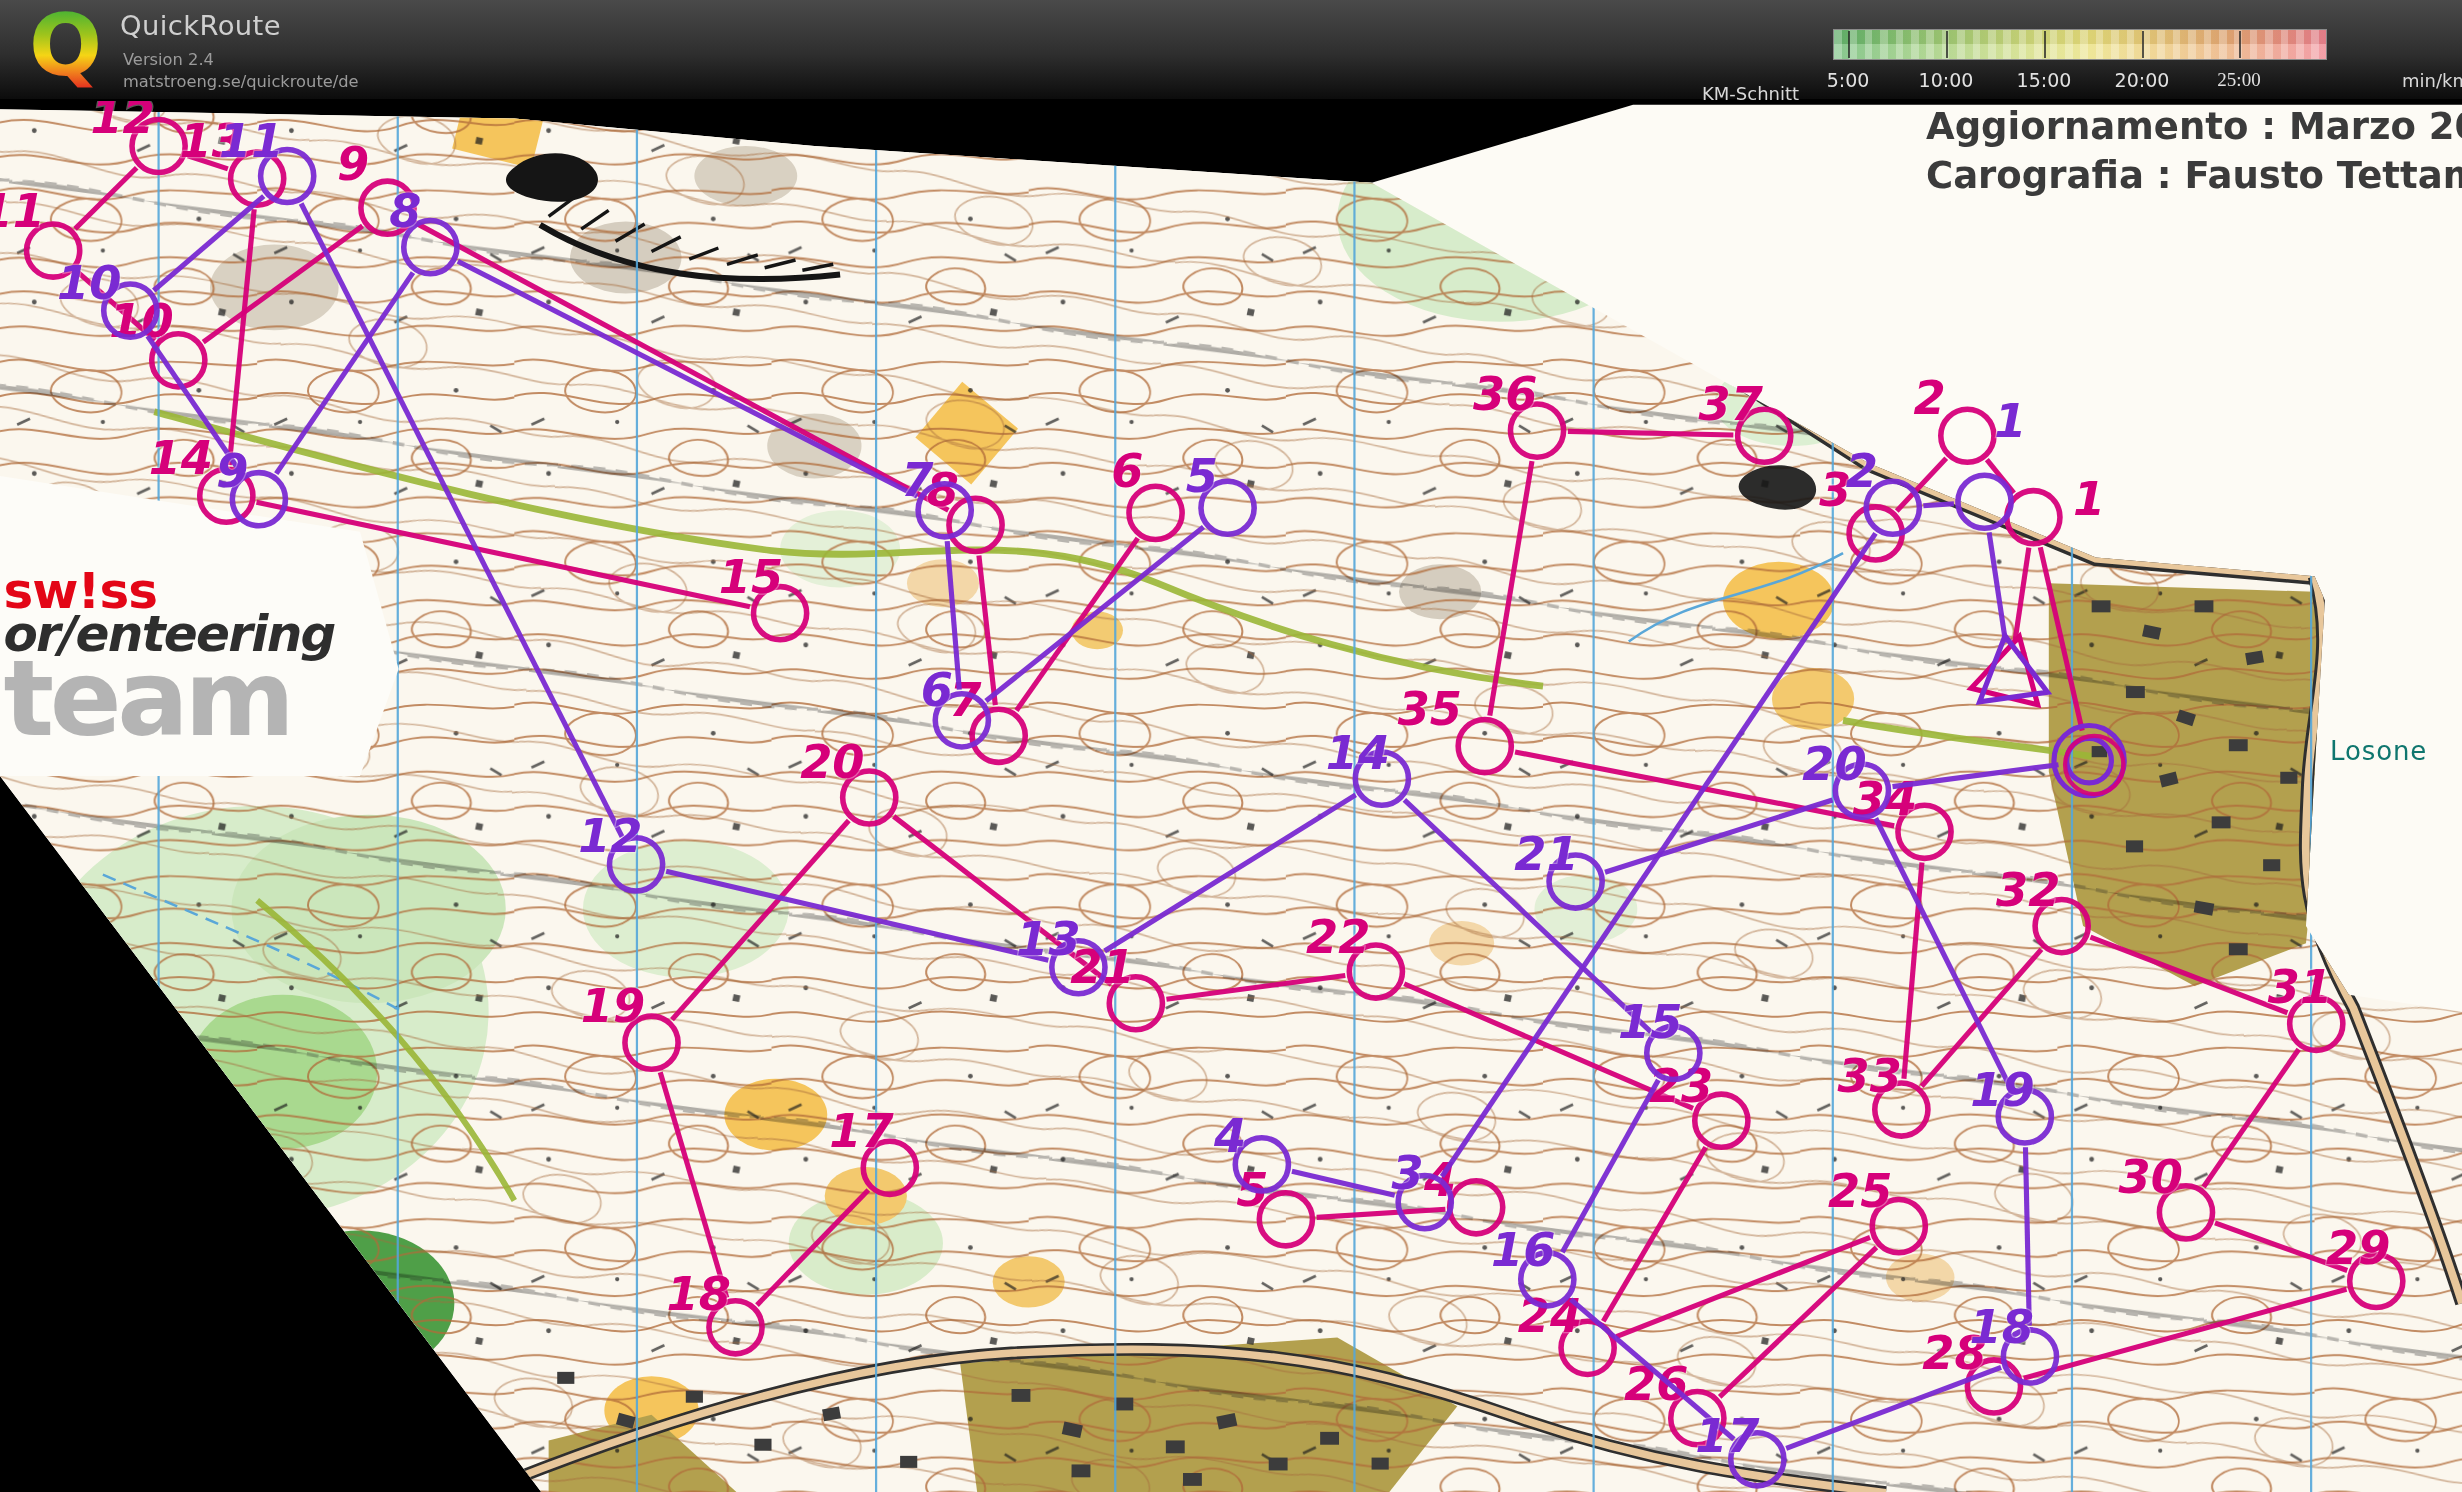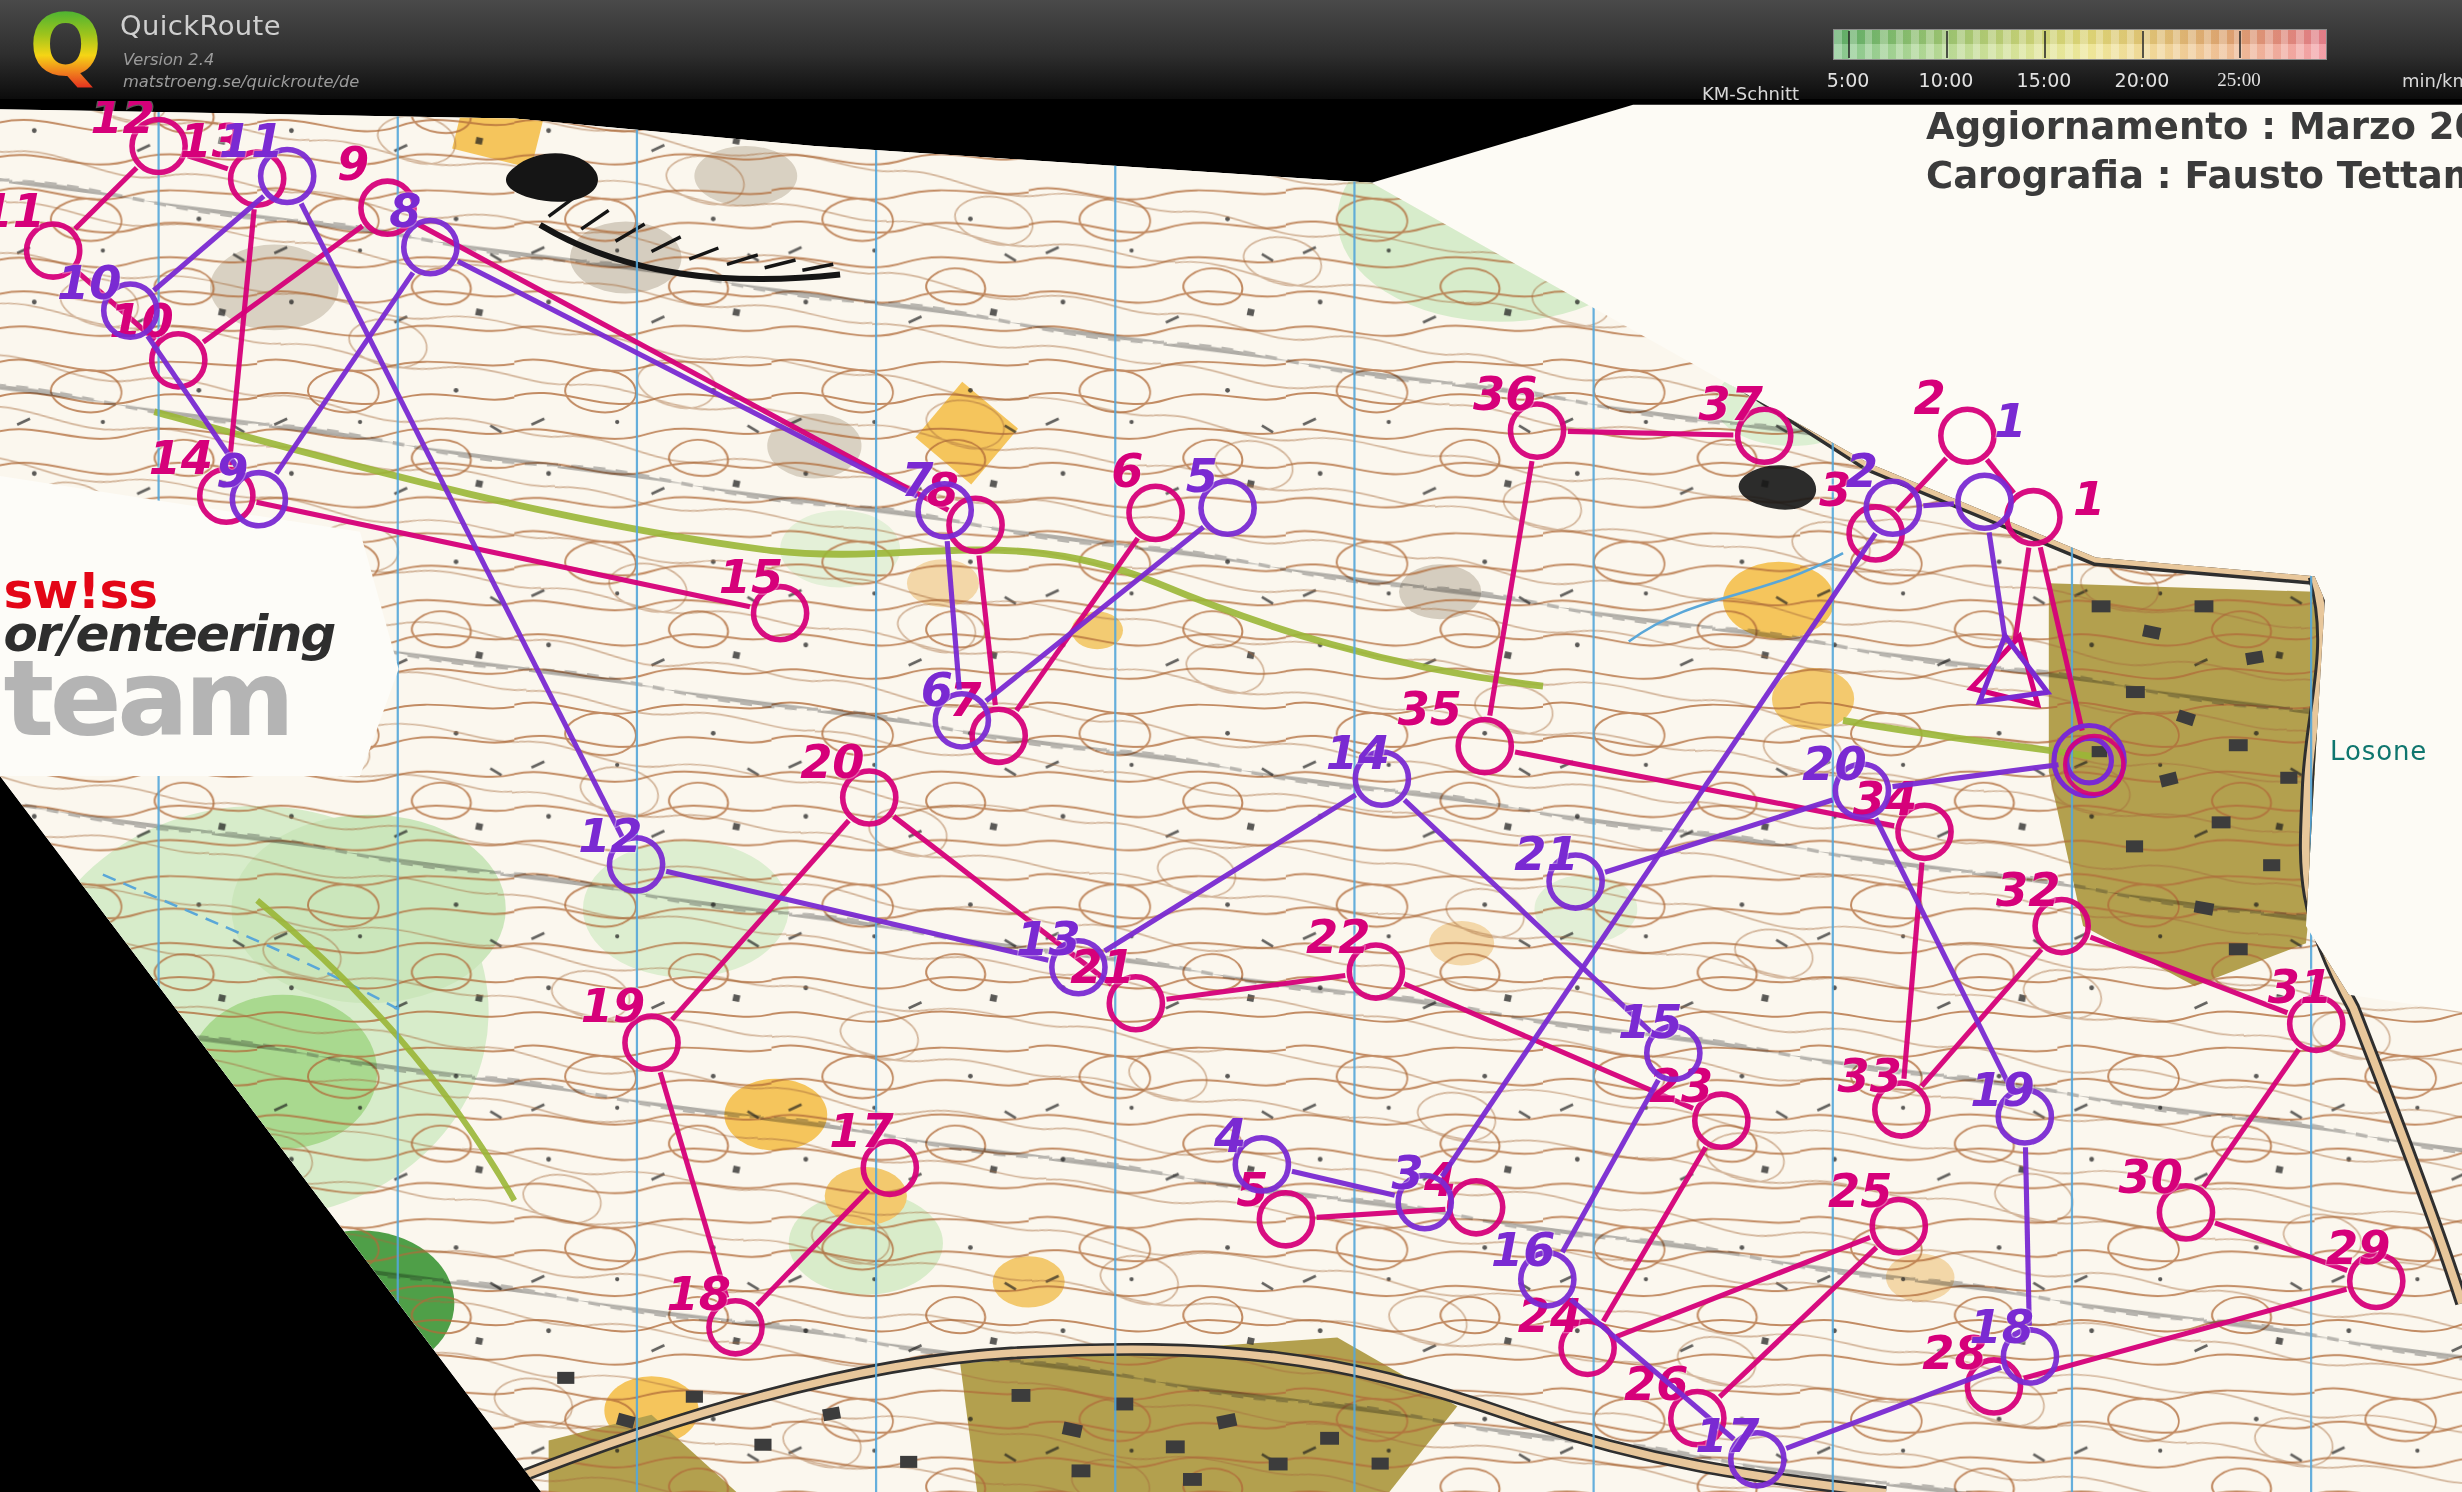--- a/index.html
+++ b/index.html
@@ -7,21 +7,21 @@
        font-family:"DejaVu Sans","Liberation Sans",sans-serif;}
 
   
   .header{position:absolute;left:0;top:0;width:2462px;height:99px;
           background:linear-gradient(180deg,#4a4a4a 0%,#2e2e2e 55%,#0c0c0c 100%);
           border-bottom:2.6px solid #000;z-index:50;}
   .qlogo{position:absolute;left:29px;top:1.7px;font-size:86px;font-weight:700;line-height:1;
          background:linear-gradient(180deg,#2fae3a 0%,#9ec41c 38%,#f5d515 62%,#f07f1d 82%,#e5301f 100%);
          -webkit-background-clip:text;background-clip:text;color:transparent;}
   .app-title{position:absolute;left:120px;top:10.3px;font-size:27.4px;color:#cfcfcf;letter-spacing:0.4px;}
-  .app-sub{position:absolute;left:123px;font-size:16.3px;color:#9b9b9b;font-style:italic;}
+  .app-sub{position:absolute;left:123px;font-size:16.3px;color:#9b9b9b;}
   .sub1{top:50px;} .sub2{top:72px;}
   .legend-label{position:absolute;top:70px;font-size:18px;color:#d8d8d8;}
   .lbl-km{left:1702px;margin-top:13px;} .lbl-unit{left:2382px;margin-left:20px;}
   .legend-bar{position:absolute;left:1833px;top:29px;width:494px;height:31px;
       border:0.9px solid #8a8a8a;box-sizing:border-box;
       background:
         repeating-linear-gradient(90deg,rgba(255,255,255,.28) 0 7.7px,rgba(0,0,0,0) 7.7px 15.4px),
         repeating-linear-gradient(0deg,rgba(255,255,255,.22) 0 14.6px,rgba(0,0,0,.06) 14.6px 29px),
         linear-gradient(90deg,#64b66e 0%,#8cc673 14%,#b2d278 28%,#d8de7c 42%,#e9df7b 52%,#ecc97a 66%,#e9ab76 80%,#ec8f82 92%,#ef8490 100%);}
   .legend-tick{position:absolute;top:31px;width:1.7px;height:27.4px;background:#222;opacity:.75;}

